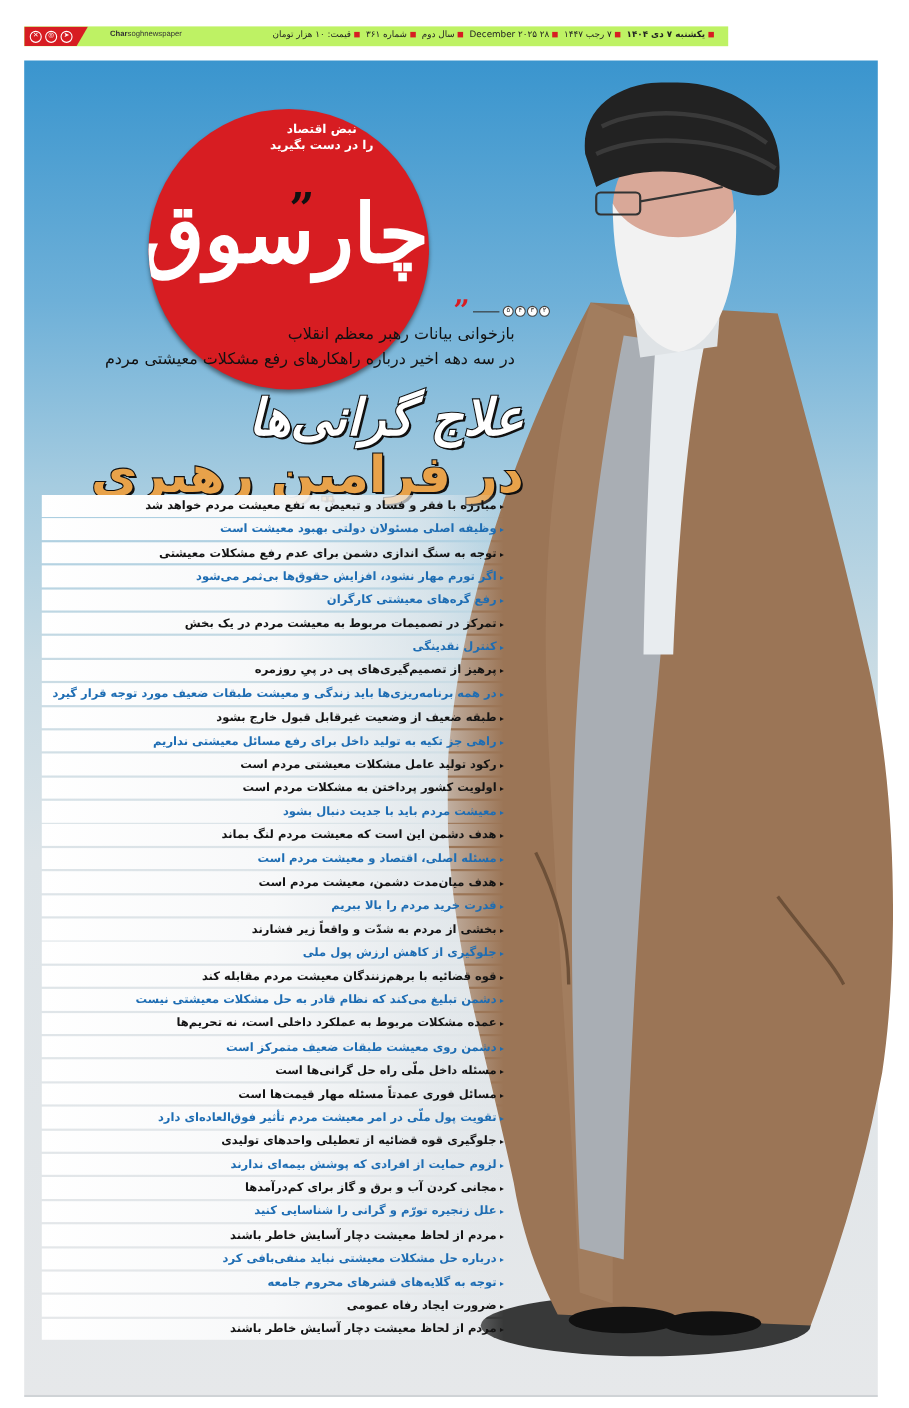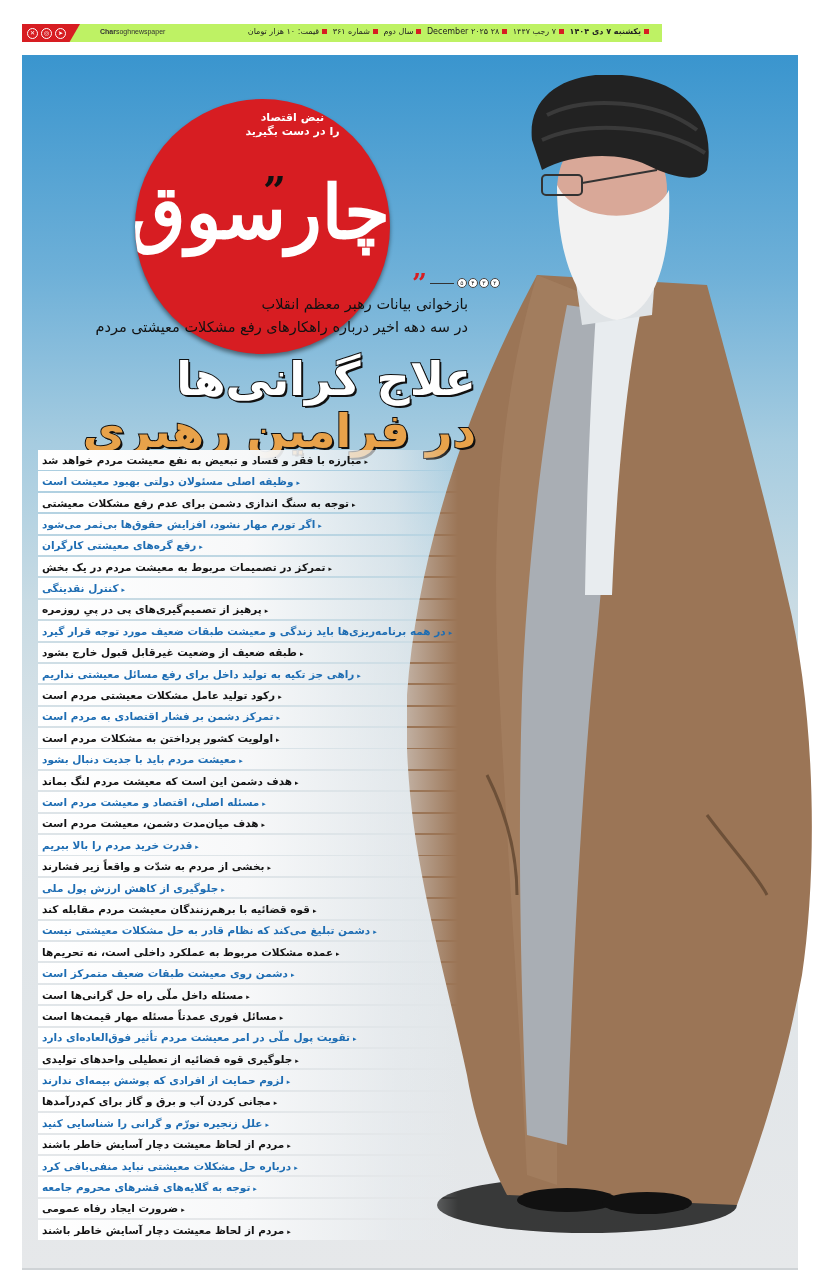--- a/index.html
+++ b/index.html
@@ -38,31 +38,31 @@
   .kicker .line { width: 24px; height: 1px; background: #333; }
   .kicker .dots { display: flex; gap: 1px; }
   .kicker .dots span { width: 10px; height: 10px; border-radius: 50%; border: 1px solid #444; background: #fff;
     font-size: 6px; line-height: 8px; text-align: center; color: #222; }
 
   .subhead { position: absolute; top: 238px; right: 330px; direction: rtl; text-align: right; color: #111;
     font-size: 14.5px; font-weight: 400; line-height: 23px; white-space: nowrap; }
 
   .headline { position: absolute; right: 322px; direction: rtl; text-align: right; font-weight: 700; white-space: nowrap;
     font-size: 46px; line-height: 52px; -webkit-text-stroke: 2px #111; paint-order: stroke fill; }
-  .headline.h1 { top: 298px; color: #ffffff; text-shadow: 2px 2px 0 #111; }
+  .headline.h1 { top: 298px; color: #ffffff; text-shadow: 2px 2px 0 #111; font-style: italic; }
   .headline.h2 { top: 350px; color: #e8a24a; text-shadow: 2px 2px 0 #111; }
 
   
   .figure { position: absolute; left: 385px; top: 20px; width: 415px; height: 1220px; pointer-events: none; }
 
   
   .bullets { position: absolute; left: 38px; top: 450px; width: 420px; }
   .bullet { height: 19.5px; margin-bottom: 1.9px; width: 420px;
     background: linear-gradient(90deg, #ffffff 0%, #f7f8f9 50%, rgba(232,236,239,0.6) 85%, rgba(220,225,228,0) 100%);
-    direction: rtl; display: flex; align-items: center; justify-content: flex-end; }
+    direction: rtl; display: flex; align-items: center; justify-content: flex-start; }
   .bullet .txt { font-size: 10.5px; font-weight: 700; white-space: nowrap; direction: rtl; padding-left: 4px; }
   .bullet .txt::before { content: "\25B8"; font-size: 7px; margin-left: 3px; }
   .bullet.dark .txt { color: #141414; }
   .bullet.blue .txt { color: #1e6db3; }
 </style>
 </head>
 <body>
 
 <div class="topbar">
   <div class="social">
@@ -172,23 +172,20 @@
     </div>
   <div class="bullet dark">
       <span class="txt">طبقه ضعیف از وضعیت غیرقابل قبول خارج بشود</span>
     </div>
   <div class="bullet blue">
       <span class="txt">راهی جز تکیه به تولید داخل برای رفع مسائل معیشتی نداریم</span>
     </div>
   <div class="bullet dark">
       <span class="txt">رکود تولید عامل مشکلات معیشتی مردم است</span>
     </div>
-  <div class="bullet blue">
-      <span class="txt">تمرکز دشمن بر فشار اقتصادی به مردم است</span>
-    </div>
   <div class="bullet dark">
       <span class="txt">اولویت کشور پرداختن به مشکلات مردم است</span>
     </div>
   <div class="bullet blue">
       <span class="txt">معیشت مردم باید با جدیت دنبال بشود</span>
     </div>
   <div class="bullet dark">
       <span class="txt">هدف دشمن این است که معیشت مردم لنگ بماند</span>
     </div>
   <div class="bullet blue">

